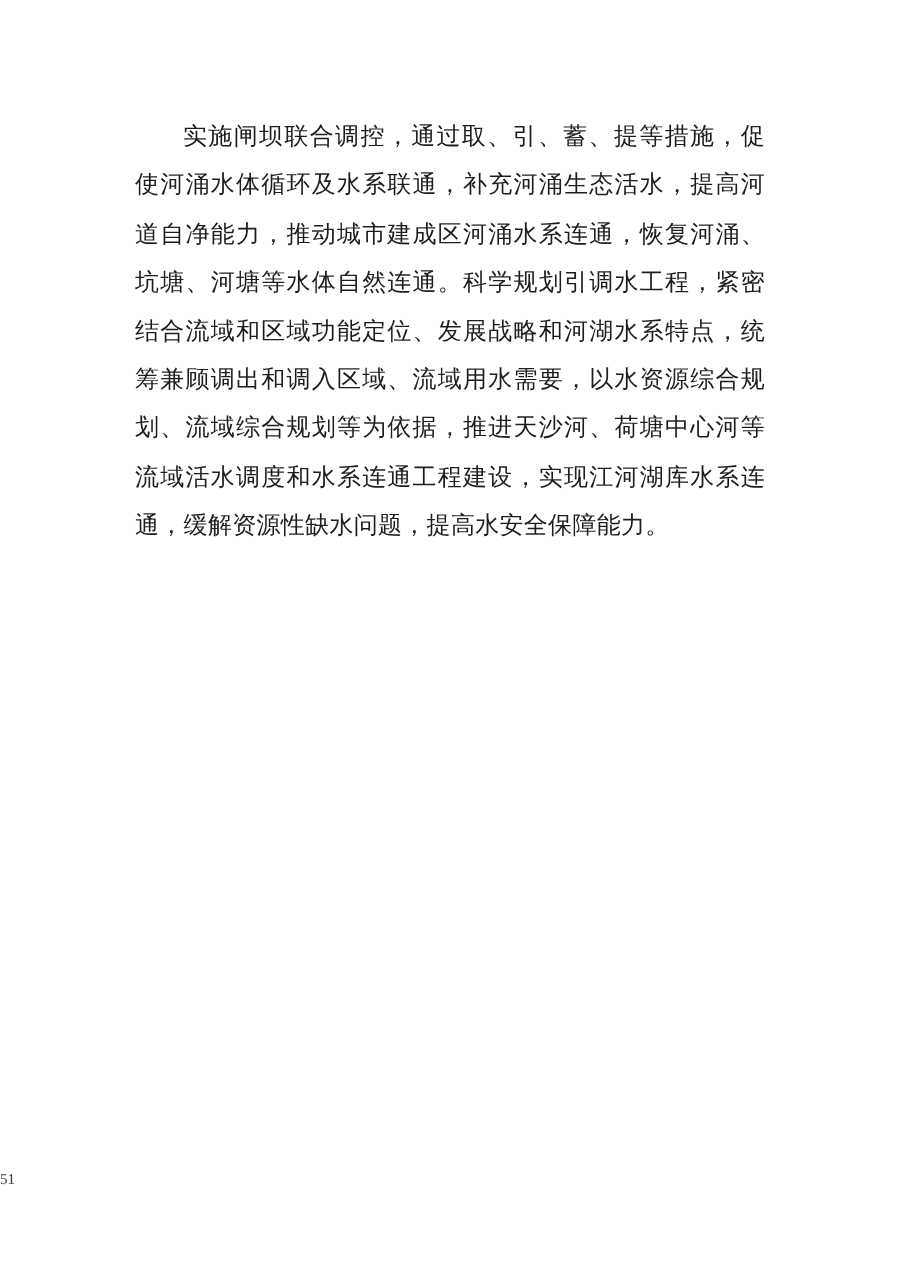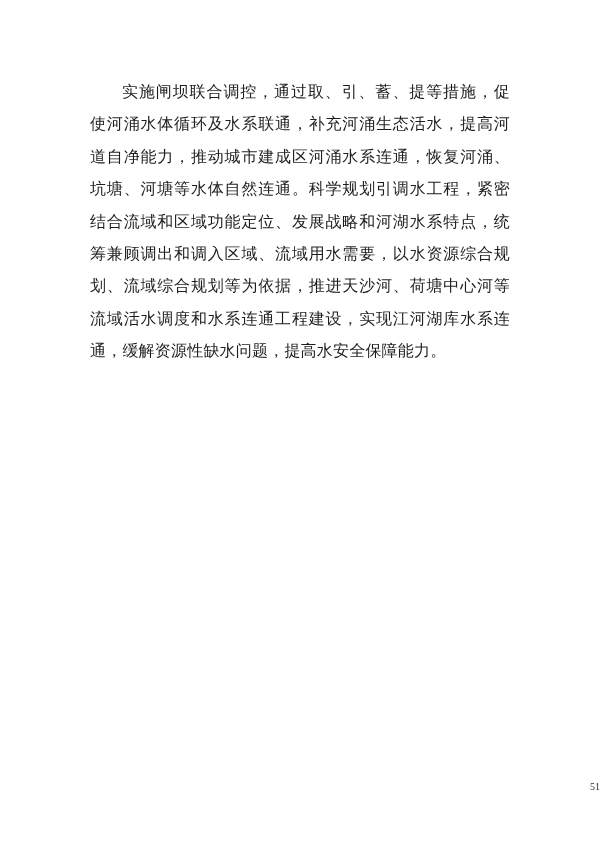--- a/index.html
+++ b/index.html
@@ -35,21 +35,21 @@
       text-justify: inter-character;
       text-indent: 2em;
       word-break: break-all;
       letter-spacing: 0.2px;
     }
     .page-footer {
       position: absolute;
       top: 780px;
       left: 0;
       width: 600px;
-      text-align: right;
+      text-align: left;
       font-size: 10px;
       color: #333333;
       line-height: 14px;
     }
   </style>
 </head>
 <body>
 
 <div class="page">
   <p class="body-text">实施闸坝联合调控，通过取、引、蓄、提等措施，促使河涌水体循环及水系联通，补充河涌生态活水，提高河道自净能力，推动城市建成区河涌水系连通，恢复河涌、坑塘、河塘等水体自然连通。科学规划引调水工程，紧密结合流域和区域功能定位、发展战略和河湖水系特点，统筹兼顾调出和调入区域、流域用水需要，以水资源综合规划、流域综合规划等为依据，推进天沙河、荷塘中心河等流域活水调度和水系连通工程建设，实现江河湖库水系连通，缓解资源性缺水问题，提高水安全保障能力。</p>

